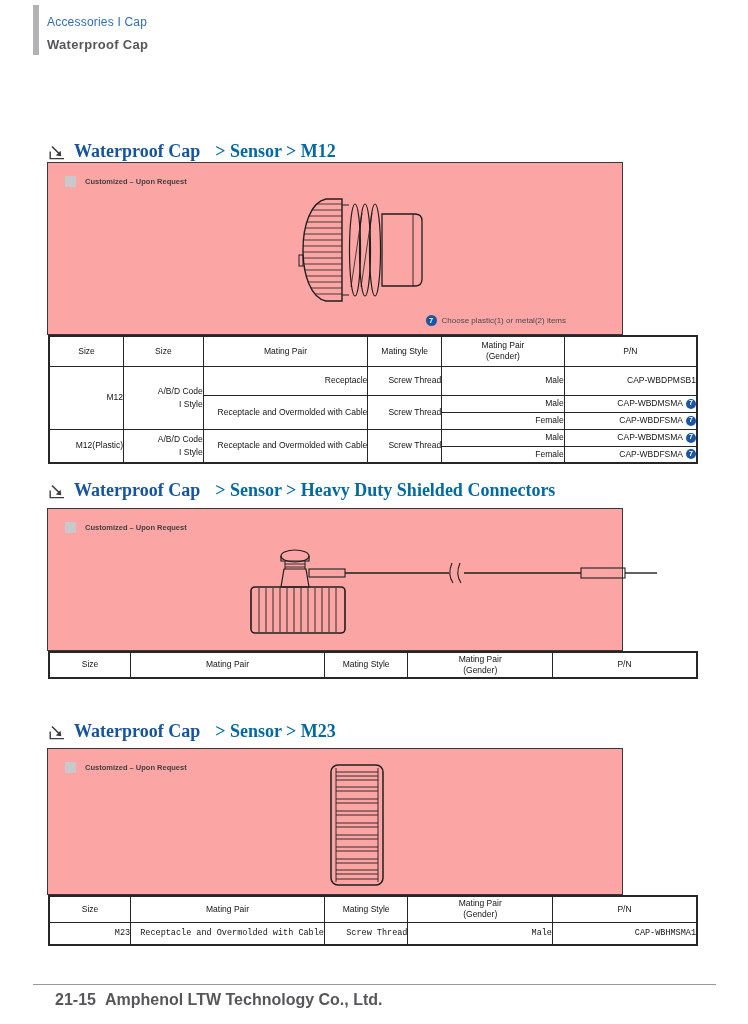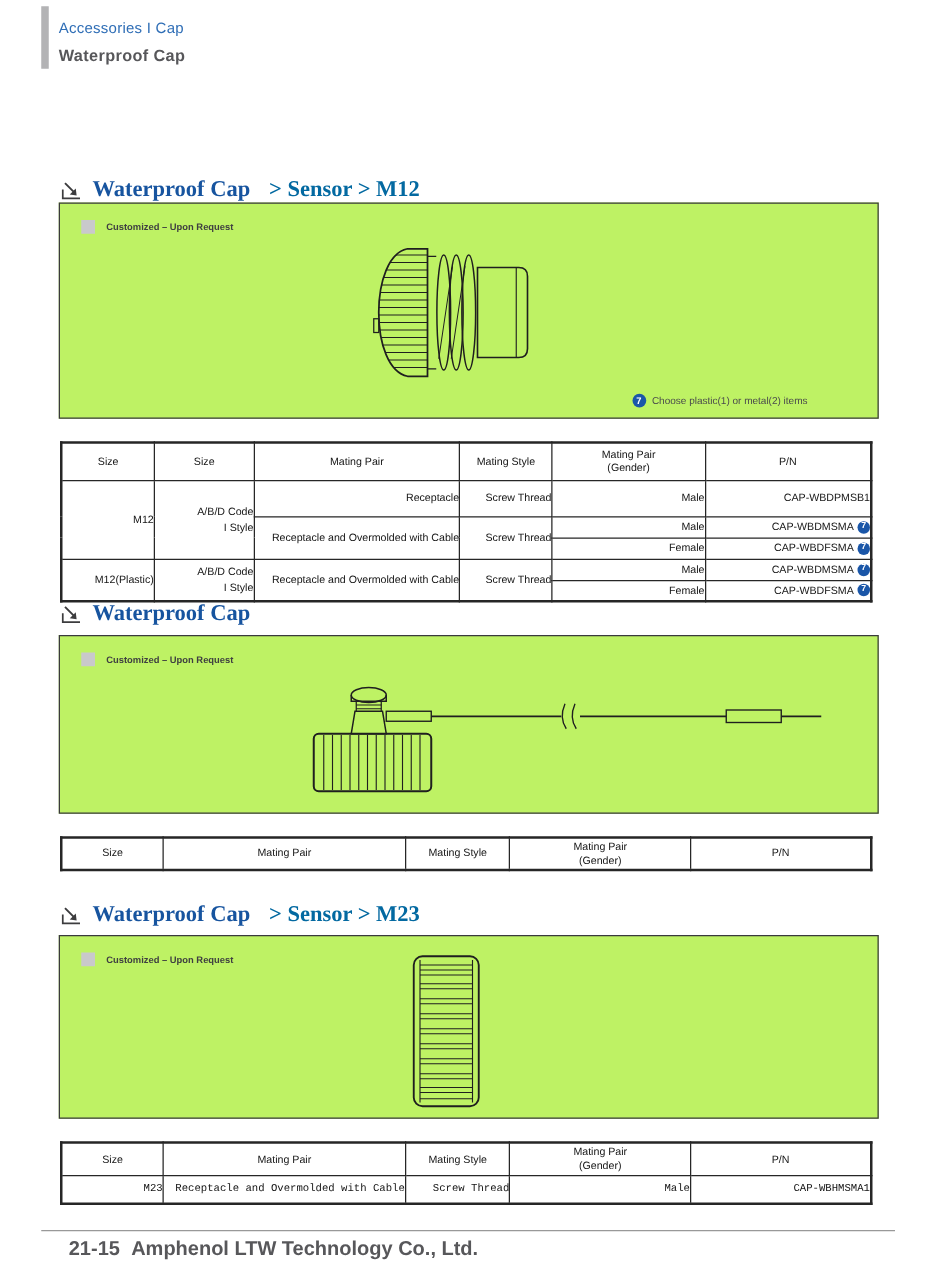--- a/index.html
+++ b/index.html
@@ -11,42 +11,42 @@
   .hdr-category { position:absolute; left:47px; top:15px; font-size:12px; color:#2f6eb6; letter-spacing:0.2px; }
   .hdr-subtitle { position:absolute; left:47px; top:37px; font-size:13px; font-weight:bold; color:#57575a; letter-spacing:0.3px; }
 
   
   .sec-title { position:absolute; left:49px; display:flex; align-items:center; gap:9px;
                font-family:"Liberation Serif", serif; font-weight:bold; font-size:18px; }
   .sec-title .t-blue { color:#17549f; }
   .sec-title .t-dark { color:#0369a1; margin-left:6px; }
   .arrow-icon { width:16px; height:16px; display:inline-block; }
 
-  .img-box { position:absolute; left:47px; width:656px; border:1.4px solid #3a3a3c; background:#bef264; }
+  .img-box { position:absolute; left:47px; width:576px; border:1.4px solid #3a3a3c; background:#fca5a5; }
   .customized { position:absolute; left:17px; top:13px; display:flex; align-items:center; gap:9px;
                 font-size:7.5px; font-weight:bold; color:#3f3f41; }
   .customized .sq { width:11px; height:11px; background:#c9c9cb; display:inline-block; }
 
   .note { position:absolute; right:56px; bottom:8px; display:flex; align-items:center; gap:5px;
           font-size:8px; color:#4a4a4c; }
 
   .badge { display:inline-flex; align-items:center; justify-content:center;
            width:11px; height:11px; border-radius:50%; background:#1a56a8; color:#fff;
            font-size:7.5px; font-weight:bold; flex:none; }
   .cbadge { display:inline-flex; align-items:center; justify-content:center;
             width:10px; height:10px; border-radius:50%; background:#1a56a8; color:#fff;
             font-size:7px; font-weight:bold; margin-left:3px; vertical-align:-1px; }
 
   .drawing { position:absolute; }
   .drawing path, .drawing line, .drawing rect, .drawing ellipse, .drawing polyline
     { stroke:#1f1f1f; fill:none; }
 
   
   table.spec { position:absolute; left:48px; width:650px; border-collapse:collapse;
-               table-layout:fixed; font-size:8.5px; color:#141414; background:#fff;margin-top:18px; }
+               table-layout:fixed; font-size:8.5px; color:#141414; background:#fff; }
   table.spec, table.spec th, table.spec td { border:1px solid #262626; }
   table.spec { border-width:2px; }
   table.spec th { font-weight:normal; white-space:pre-line; line-height:1.35;
                   border-bottom-width:1.5px; }
   table.spec td { text-align:right; vertical-align:middle; white-space:pre-line; line-height:1.5; }
   table.spec th { text-align:center; vertical-align:middle; }
   tr.group td { border-top-width:1.8px; }
   .pn-wrap { display:inline-flex; align-items:center; }
 
   
@@ -178,20 +178,21 @@
 
   <div class="sec-title" style="top:480px;">
     <span class="arrow-icon">
       <svg width="16" height="16" viewBox="0 0 16 16">
         <path d="M3,2.5 L10,9.5" stroke="#3c3c3e" stroke-width="1.6"></path>
         <path d="M12.3,12.3 L6.8,11.6 L11.6,6.8 Z" fill="#3c3c3e" stroke="none"></path>
         <polyline points="1.2,7.5 1.2,14.6 15,14.6" stroke="#3c3c3e" stroke-width="1.4" fill="none"></polyline>
       </svg>
     </span>
     <span class="t-blue">Waterproof Cap</span>
+    <span class="t-dark">&gt; Sensor &gt; Heavy Duty Shielded Connectors</span>
   </div>
 
   <div class="img-box" style="top:508px; height:143px;">
     <div class="customized">
       <span class="sq"></span>
       <span>Customized – Upon Request</span>
     </div>
     <svg class="drawing" style="left:195px; top:38px;" width="420" height="90" viewBox="0 0 420 90">
       <rect x="8" y="40" width="94" height="46" rx="4" stroke-width="1.6"></rect>
       <g stroke-width="0.9">

